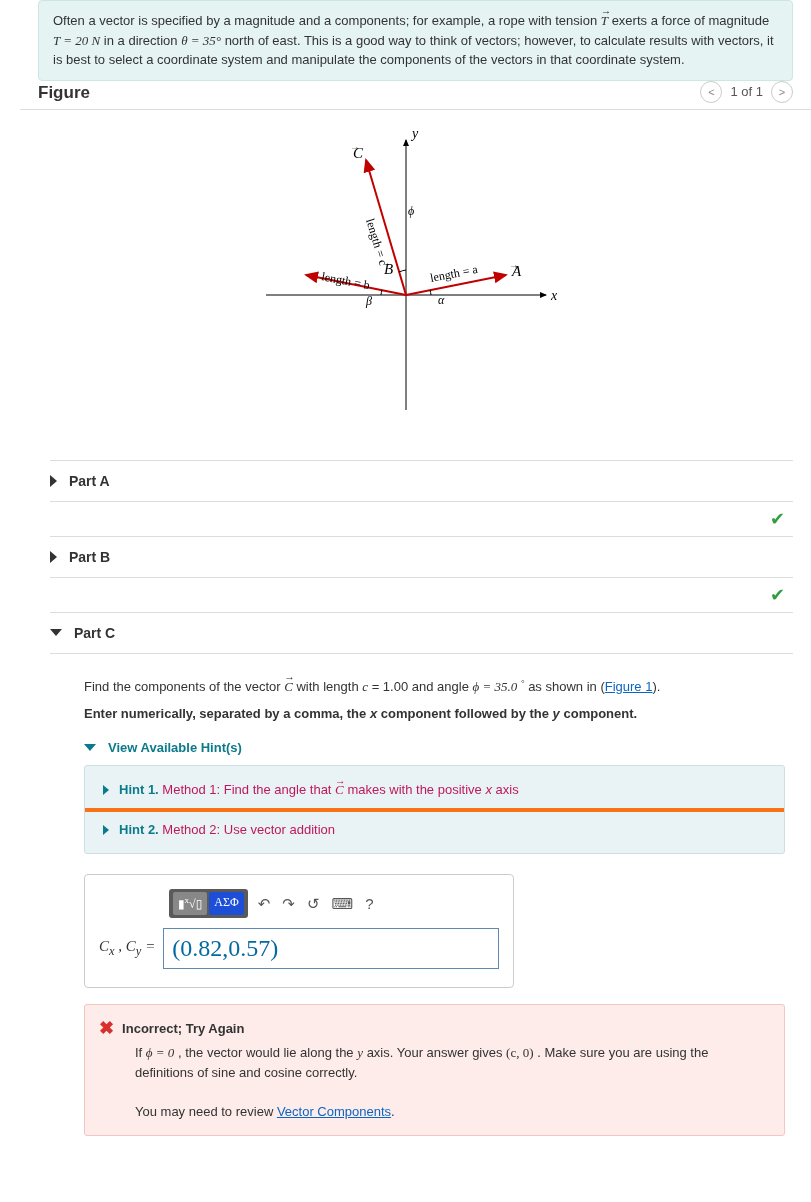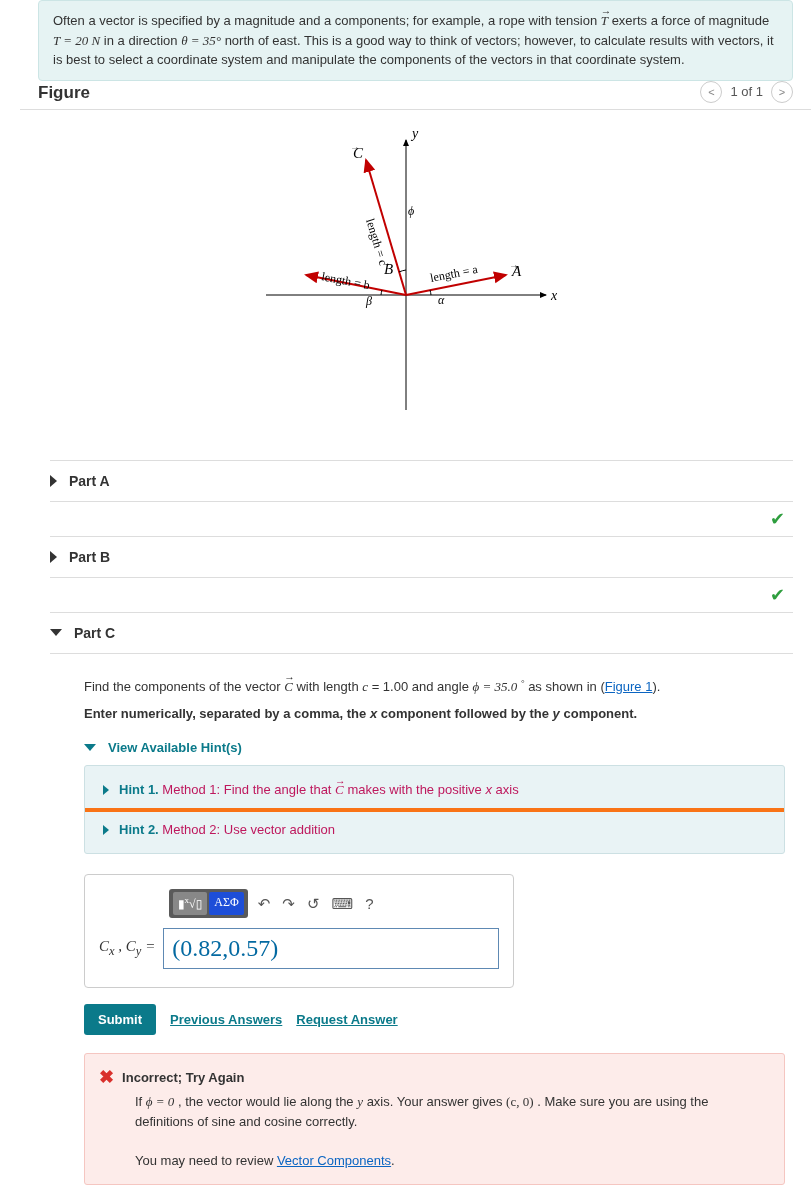--- a/index.html
+++ b/index.html
@@ -187,25 +187,20 @@
         <button class="tb-plain">↺</button>
         <button class="tb-plain">⌨</button>
         <button class="tb-plain">?</button>
       </div>
       <div class="answer-line">
         <span class="answer-label"><i>C<sub>x</sub></i> , <i>C<sub>y</sub></i> =</span>
         <input class="answer-input" value="(0.82,0.57)" style="">
       </div>
     </div>
 
-    <div class="submit-row">
-      <button class="submit-btn">Submit</button>
-      <span class="sub-link">Previous Answers</span>
-      <span class="sub-link">Request Answer</span>
-    </div>
 
     <div class="feedback">
       <div class="fb-head">
         <span class="x-icon">✖</span>
         <span>Incorrect; Try Again</span>
       </div>
       <div class="fb-body">
         <span>If </span>
         <span class="serif italic">ϕ = 0</span>
         <span>, the vector would lie along the </span>

